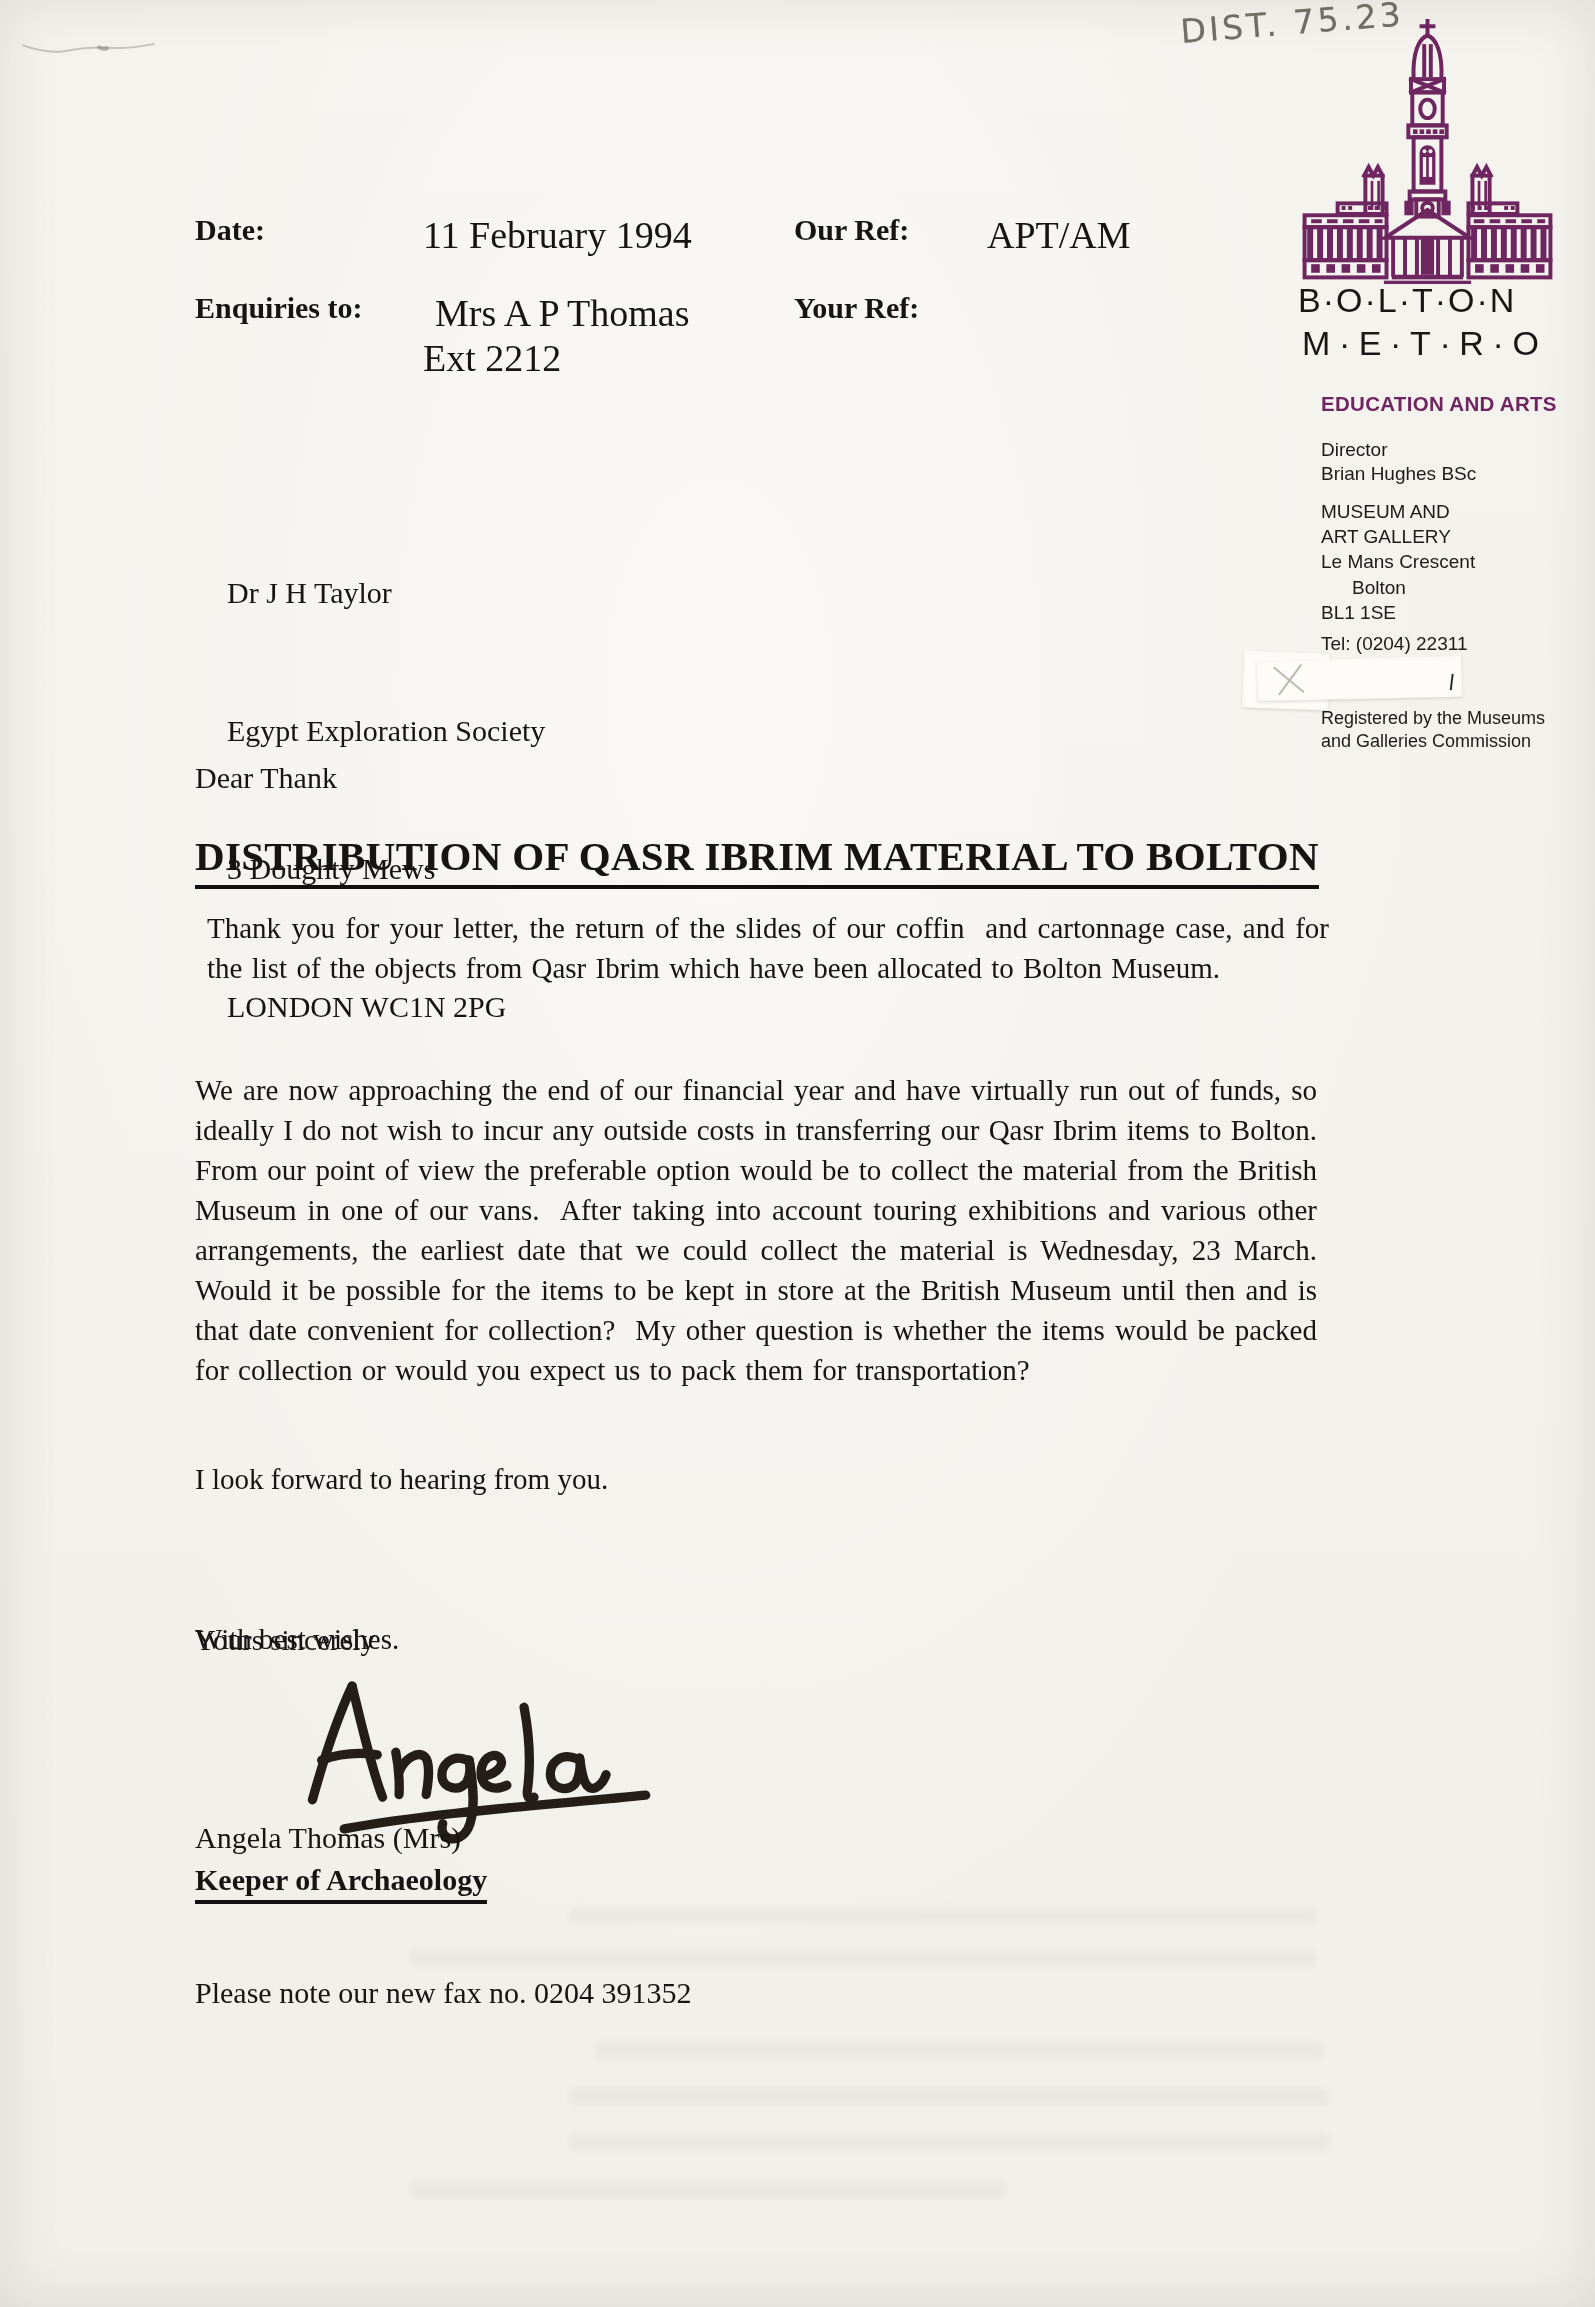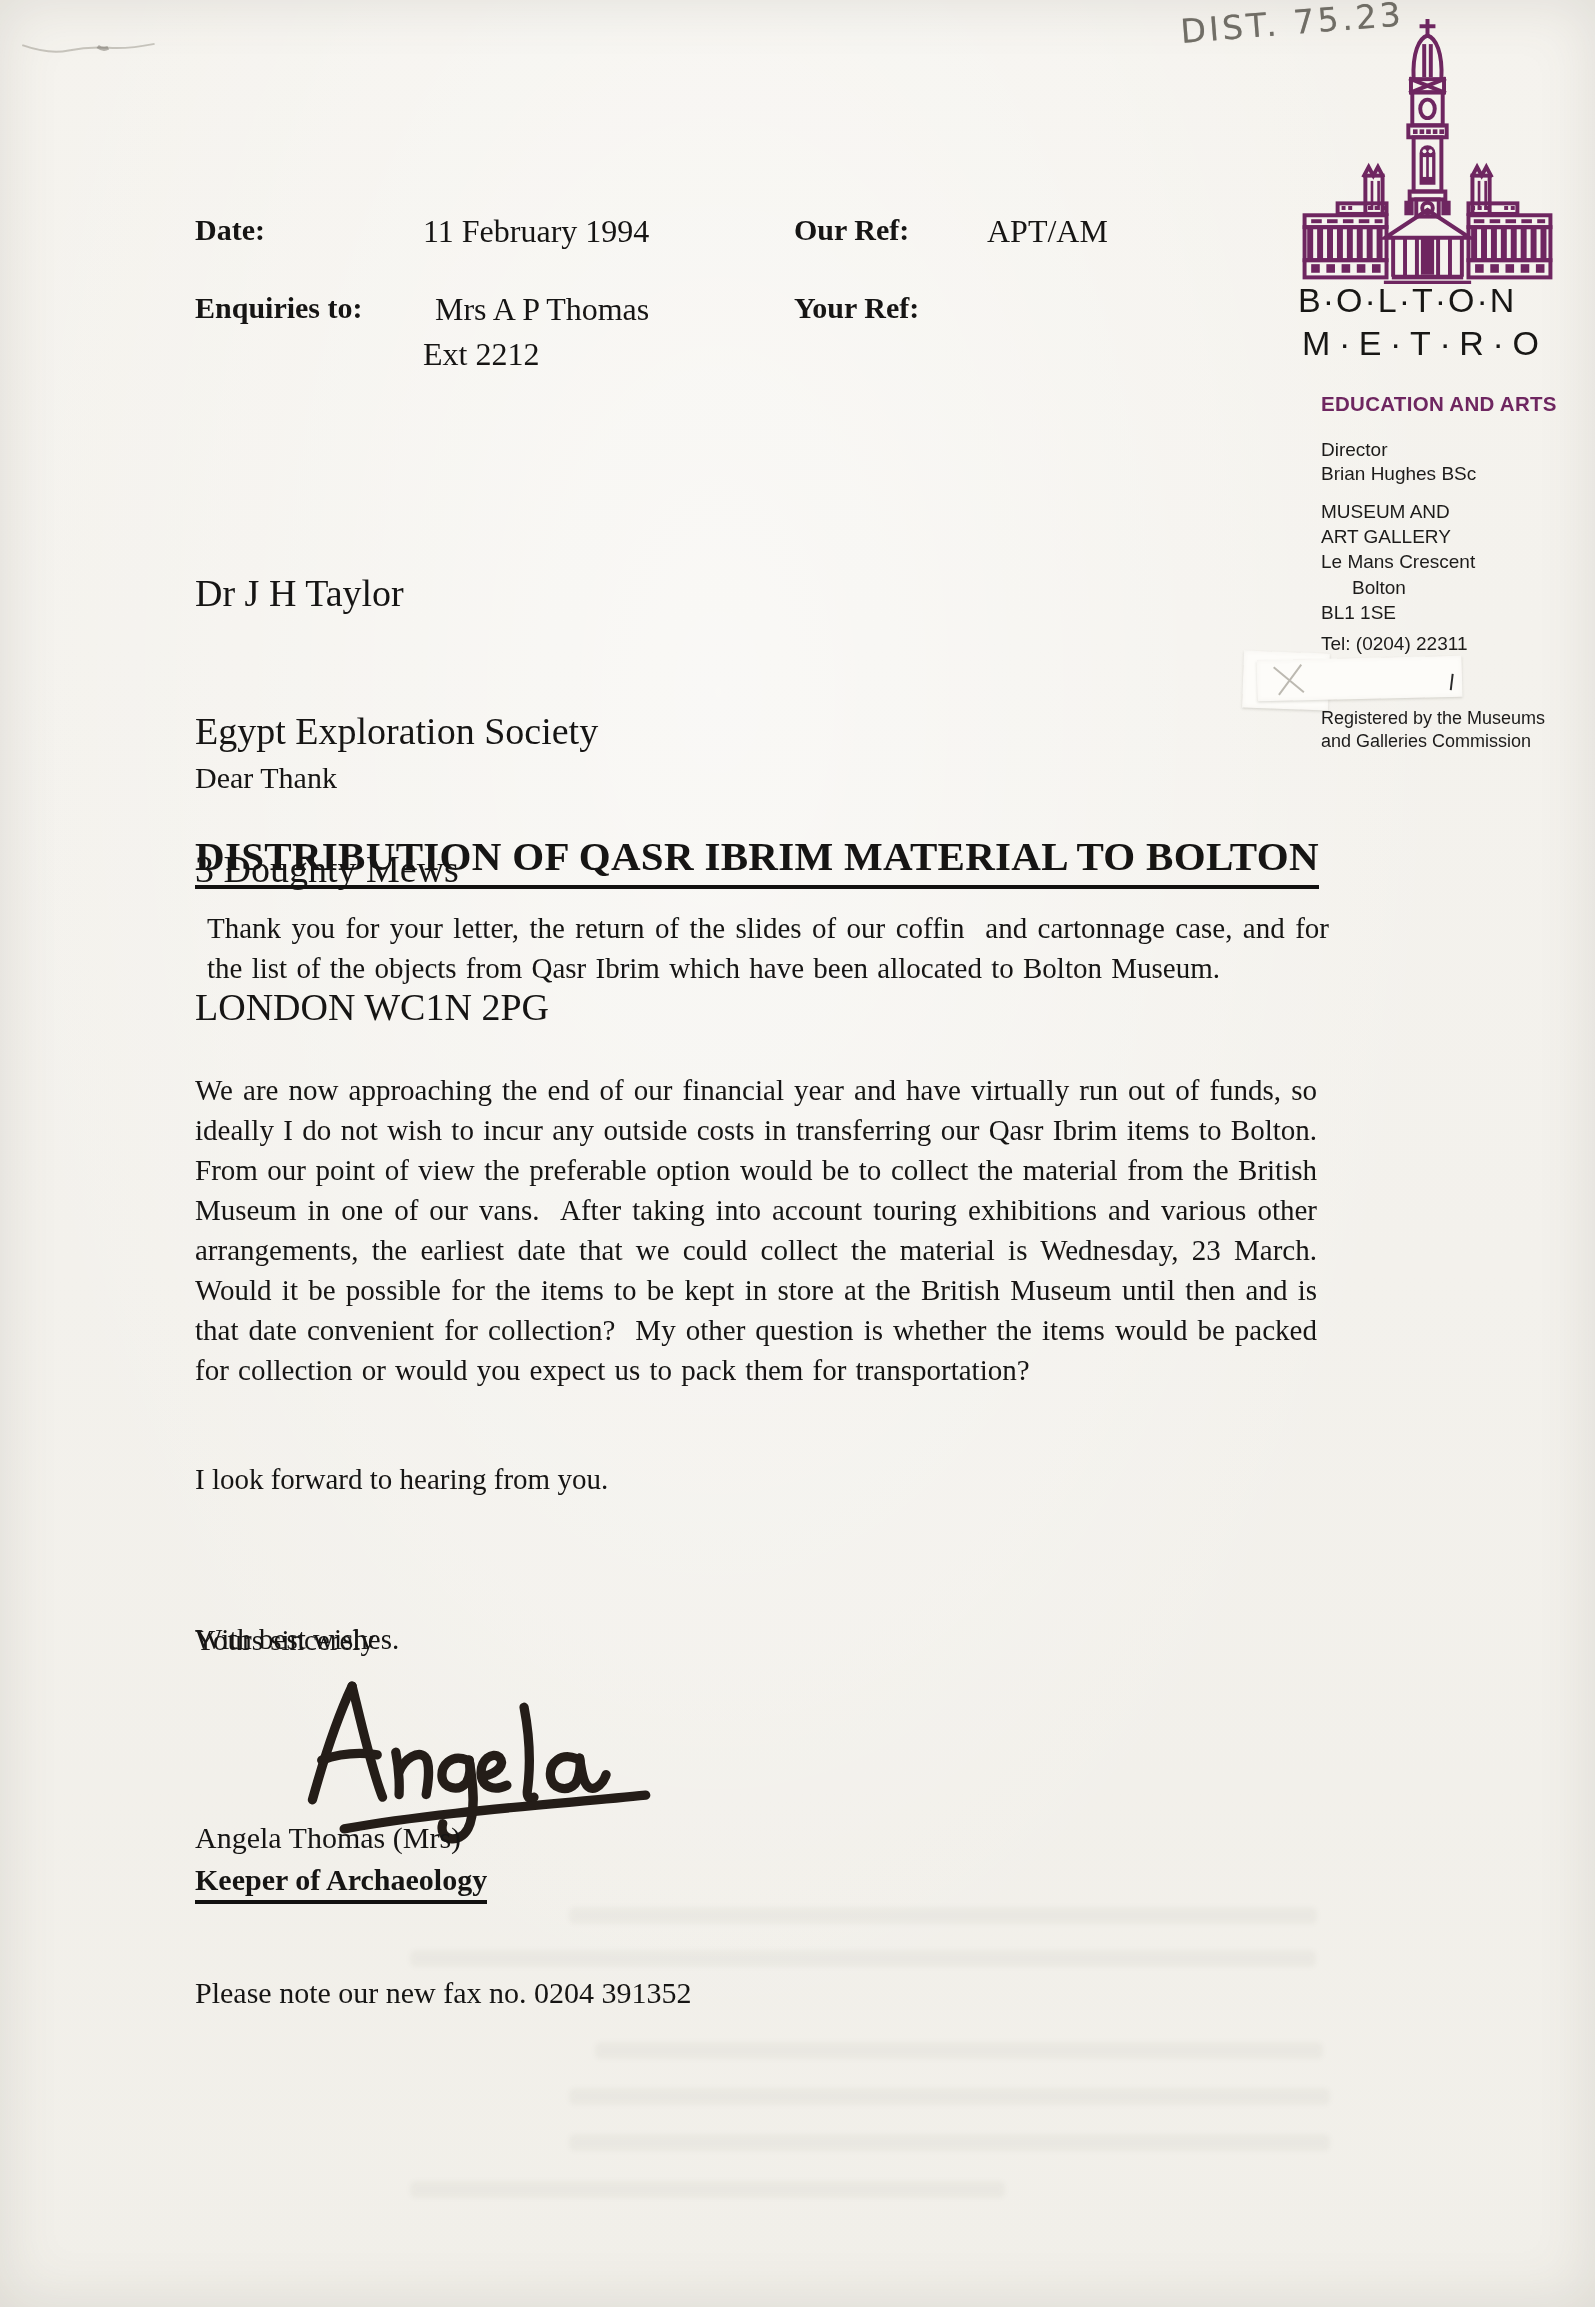--- a/index.html
+++ b/index.html
@@ -8,22 +8,22 @@
     background:
       radial-gradient(ellipse at 45% 30%, rgba(255,255,255,.5), rgba(0,0,0,0) 60%),
       linear-gradient(180deg,#f5f3ee 0%,#f3f1ec 55%,#f1efe9 100%);
     box-shadow:inset 0 0 60px rgba(90,85,70,.14);
     font-family:"Liberation Serif","DejaVu Serif",serif;color:#161514;
   }
   .abs{position:absolute;}
   .serif{font-family:"Liberation Serif","DejaVu Serif",serif;}
   .sans{font-family:"Liberation Sans","DejaVu Sans",sans-serif;}
   .lbl{font-weight:bold;font-size:30px;}
-  .val{font-size:32px;}
-  .recipient{font-size:38px;line-height:46px;white-space:pre-wrap;}
+  .val{font-size:38px;}
+  .recipient{font-size:30px;line-height:46px;white-space:pre-wrap;margin-left:32px;}
   .salutation{font-size:30px;}
   .subject{
     font-size:41px;font-weight:bold;letter-spacing:0.3px;
     border-bottom:4px solid #121110;padding-bottom:4.6px;
   }
   .para{
     width:1122px;font-size:29px;line-height:40px;text-align:justify;
     white-space:pre-wrap;word-spacing:2px;
   }
   .closeline{font-size:29px;}

